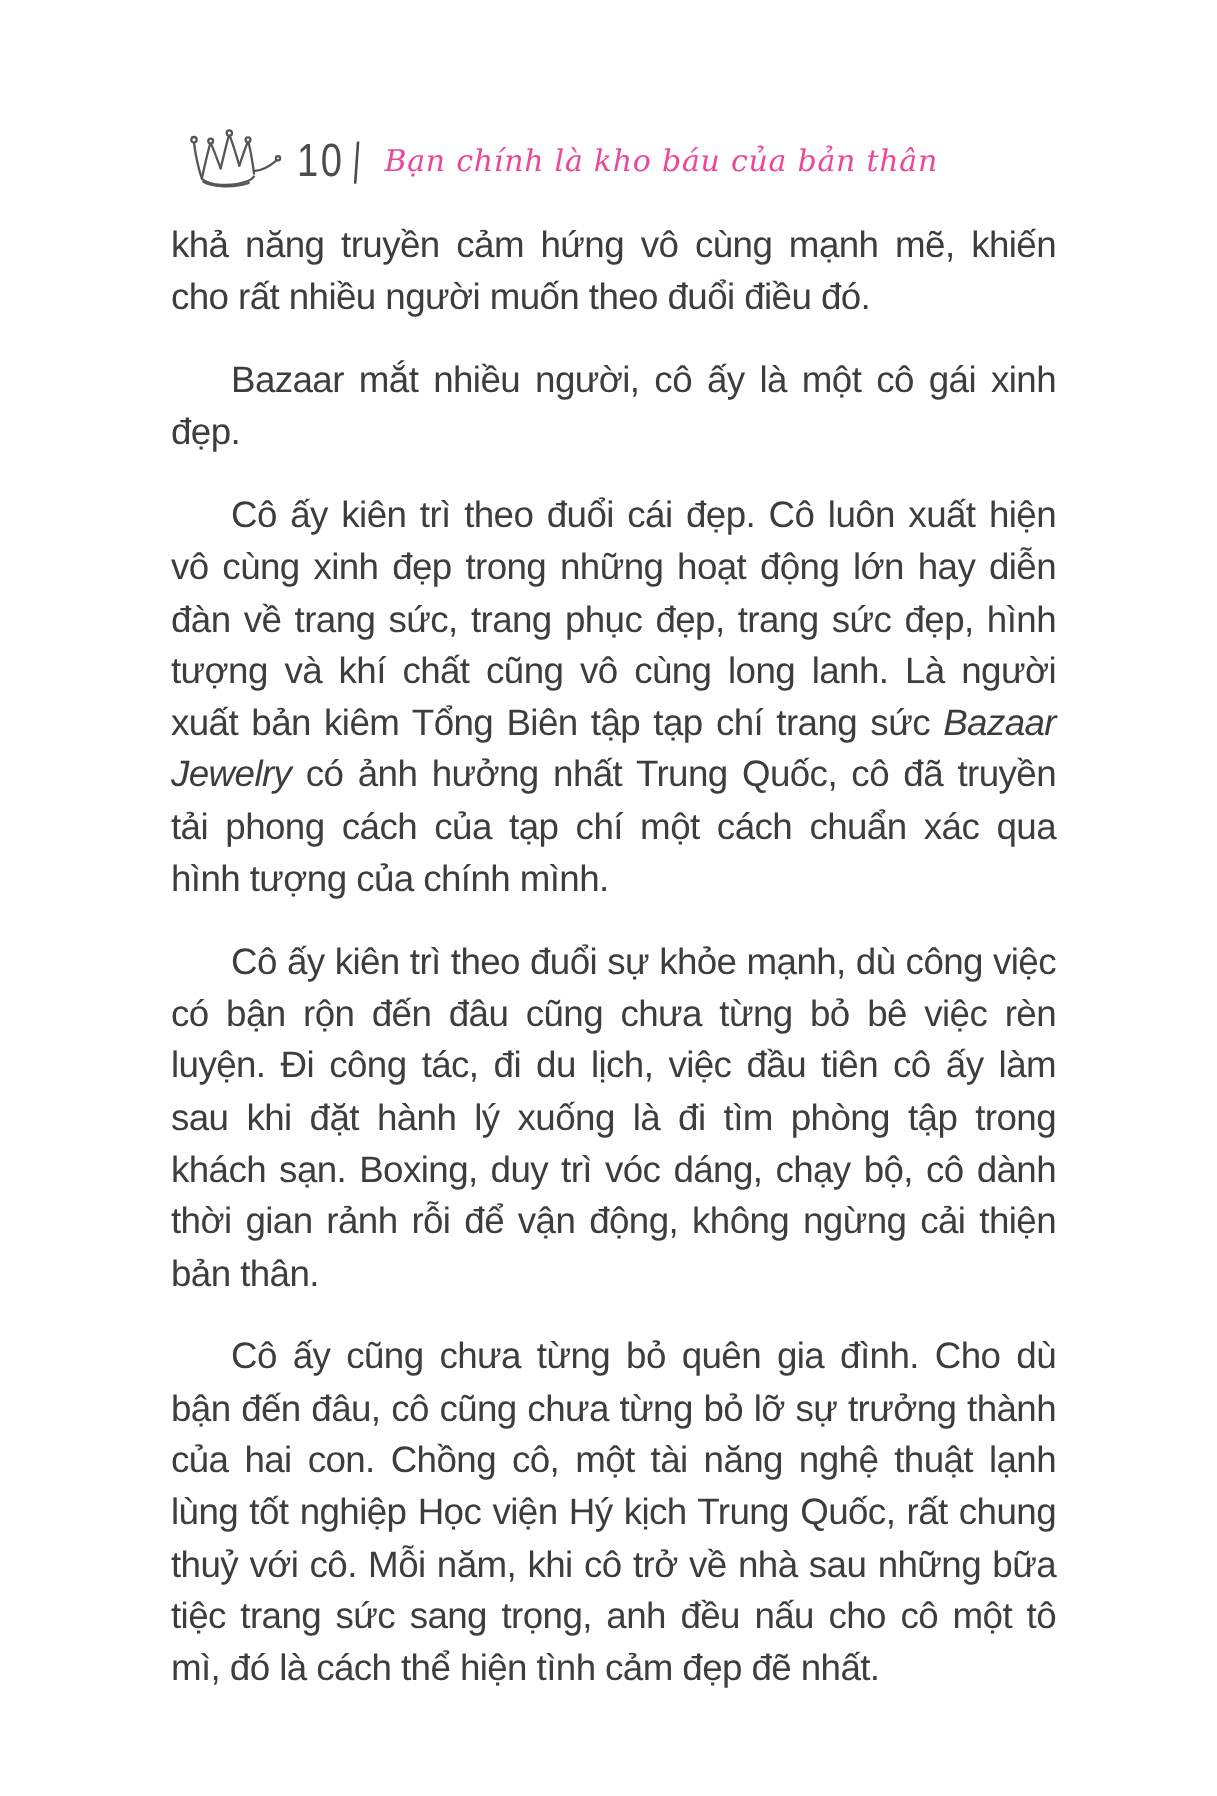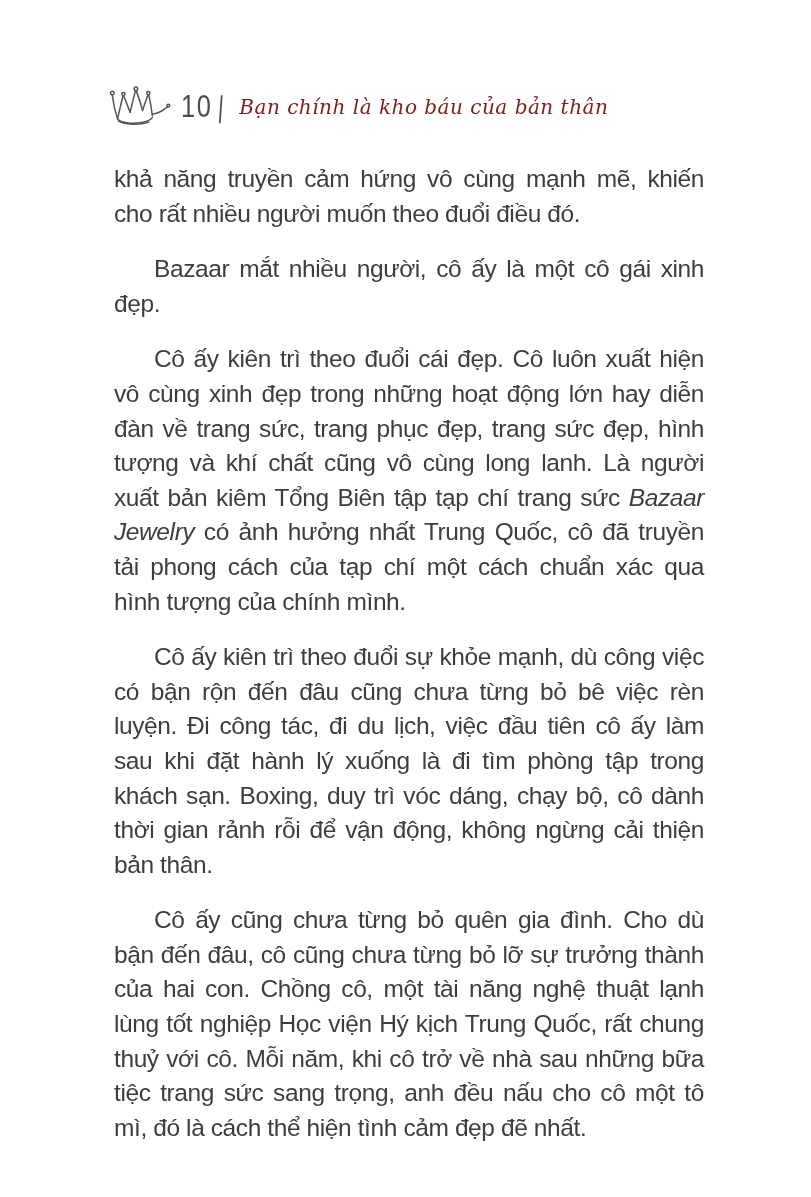--- a/index.html
+++ b/index.html
@@ -11,21 +11,21 @@
     position: relative;
     width: 811px;
     height: 1197px;
     background: #ffffff;
     overflow: hidden;
     font-family: "Liberation Sans", sans-serif;
   }
   
   .header {
     position: absolute;
-    left: 107px;
+    left: 124px;
     top: 82px;
     height: 50px;
     display: flex;
     align-items: center;
     color: #4f4f4f;
   }
   .crown {
     width: 64px;
     height: 48px;
     flex: 0 0 auto;
@@ -45,30 +45,30 @@
     font-size: 30px;
     font-weight: 300;
     color: #4c4c4c;
     margin-left: -2px;
     transform: rotate(4deg) scaleX(0.7);
   }
   .chapter-title {
     font-family: "DejaVu Serif", serif;
     font-style: italic;
     font-size: 20px;
-    color: #7f1d1d;
+    color: #ec4899;
     margin-left: 14px;
     letter-spacing: 0.5px;
     white-space: nowrap;
   }
   
   .body-text {
     position: absolute;
     left: 114px;
-    top: 162px;
+    top: 147px;
     width: 590px;
     font-size: 24.5px;
     line-height: 34.6px;
     letter-spacing: -0.4px;
     color: #3d3d3d;
     text-align: justify;
   }
   .body-text p {
     margin: 0 0 21px 0;
   }

